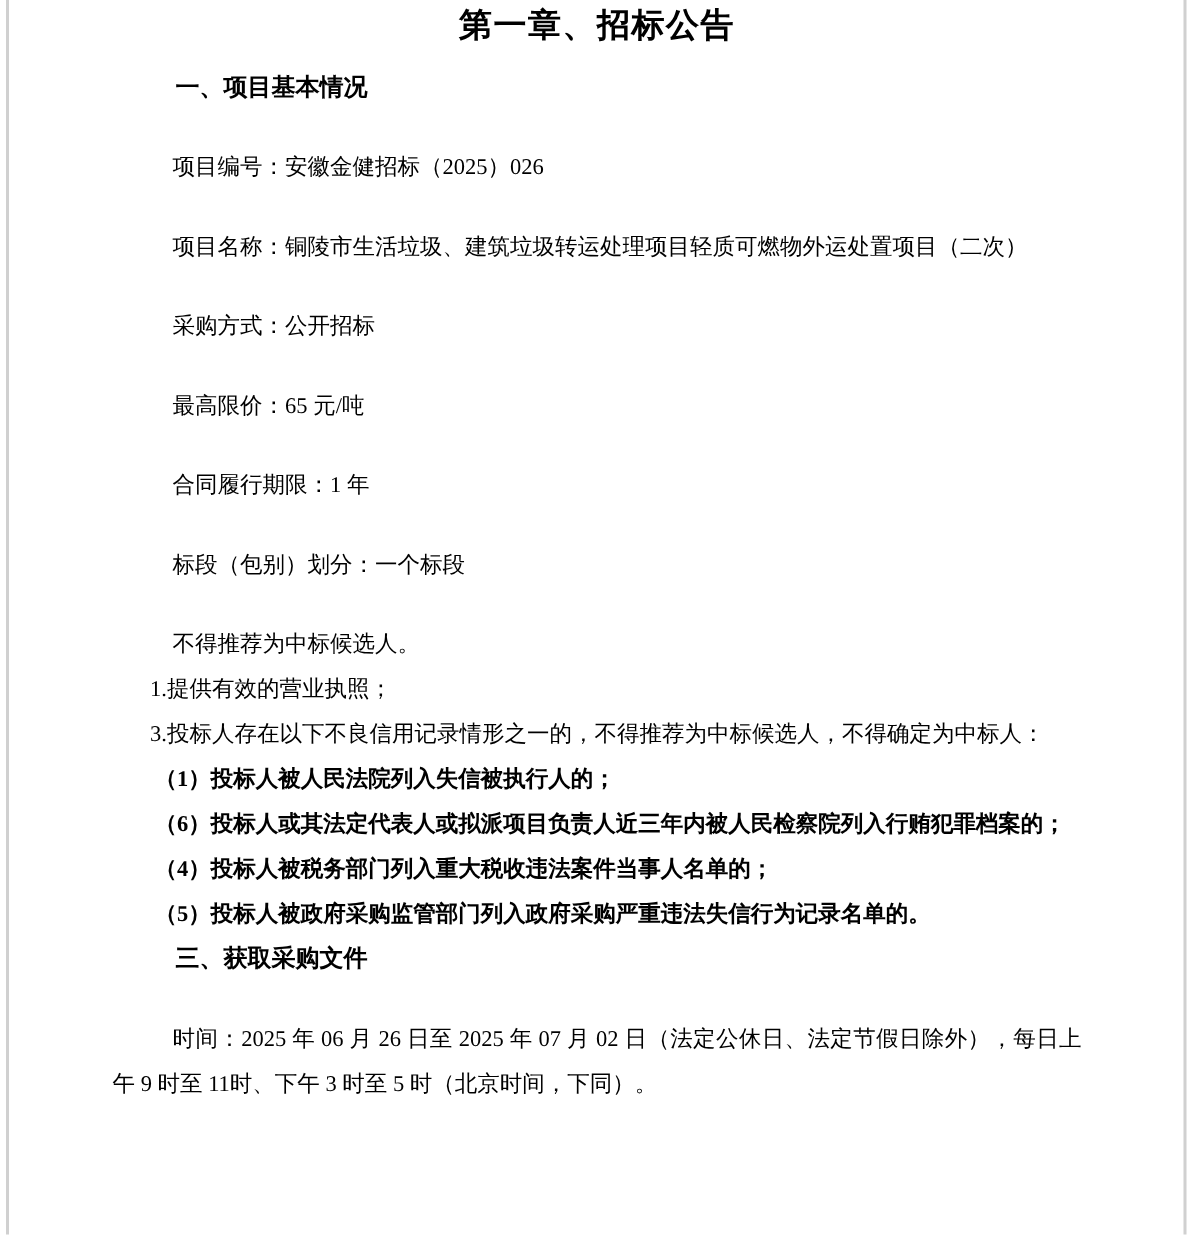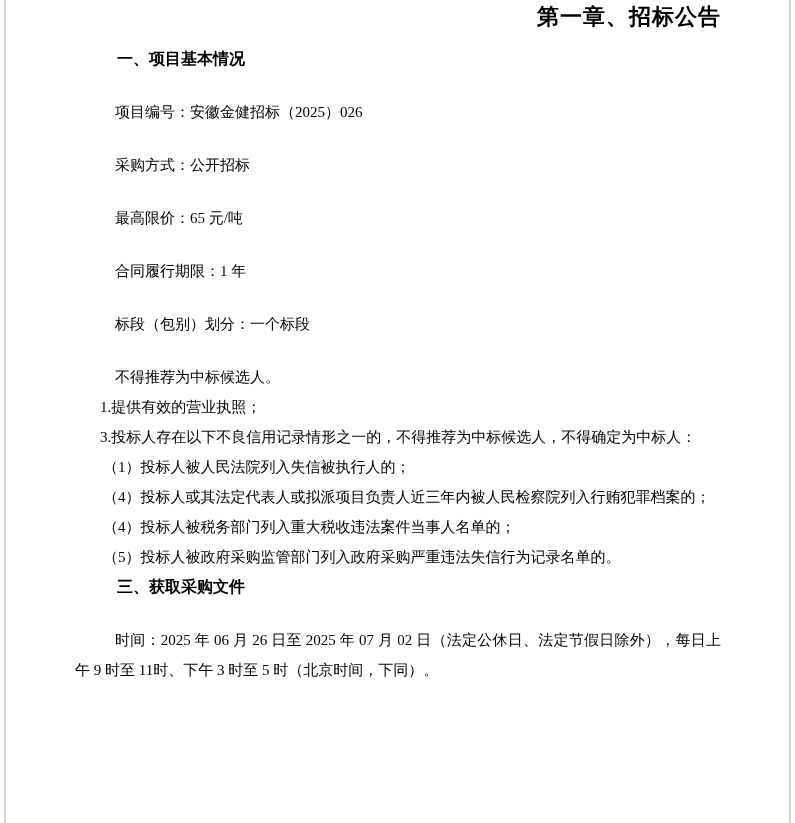--- a/index.html
+++ b/index.html
@@ -28,62 +28,63 @@
   .doc {
     position: absolute;
     left: 75px;
     top: 0;
     width: 646px;
   }
   .doc-title {
     font-size: 22px;
     font-weight: bold;
     line-height: 30px;
-    text-align: right;
+    text-align: center;
     letter-spacing: 1px;
     margin: 2px 0 12px 0;
   }
   .section-heading {
     font-size: 16px;
     font-weight: bold;
     line-height: 30px;
     margin: 0;
     text-indent: 42px;
   }
   .para {
     font-size: 15px;
     line-height: 30px;
     margin: 0;
     text-align: justify;
   }
   .ind-cjk   { text-indent: 40px; margin-top: 23px; }
   .ind-num   { text-indent: 25px; }
-  .ind-paren { text-indent: 28px; }
+  .ind-paren { text-indent: 28px; font-weight: bold; }
 </style>
 </head>
 <body>
 
 <div class="page-edge left"></div>
 <div class="page-edge right"></div>
 
 <div class="doc">
 
   <h1 class="doc-title">第一章、招标公告</h1>
 
   <h2 class="section-heading">一、项目基本情况</h2>
   <p class="para ind-cjk">项目编号：安徽金健招标（2025）026</p>
+  <p class="para ind-cjk">项目名称：铜陵市生活垃圾、建筑垃圾转运处理项目轻质可燃物外运处置项目（二次）</p>
   <p class="para ind-cjk">采购方式：公开招标</p>
   <p class="para ind-cjk">最高限价：65 元/吨</p>
   <p class="para ind-cjk">合同履行期限：1 年</p>
   <p class="para ind-cjk">标段（包别）划分：一个标段</p>
   <p class="para ind-cjk">不得推荐为中标候选人。</p>
 
   <p class="para ind-num">1.提供有效的营业执照；</p>
   <p class="para ind-num">3.投标人存在以下不良信用记录情形之一的，不得推荐为中标候选人，不得确定为中标人：</p>
   <p class="para ind-paren">（1）投标人被人民法院列入失信被执行人的；</p>
-  <p class="para ind-paren">（4）投标人或其法定代表人或拟派项目负责人近三年内被人民检察院列入行贿犯罪档案的；</p>
+  <p class="para ind-paren">（6）投标人或其法定代表人或拟派项目负责人近三年内被人民检察院列入行贿犯罪档案的；</p>
   <p class="para ind-paren">（4）投标人被税务部门列入重大税收违法案件当事人名单的；</p>
   <p class="para ind-paren">（5）投标人被政府采购监管部门列入政府采购严重违法失信行为记录名单的。</p>
 
   <h2 class="section-heading">三、获取采购文件</h2>
   <p class="para ind-cjk">时间：2025 年 06 月 26 日至 2025 年 07 月 02 日（法定公休日、法定节假日除外），每日上午 9 时至 11时、下午 3 时至 5 时（北京时间，下同）。</p>
 
 </div>
 
 </body></html>

